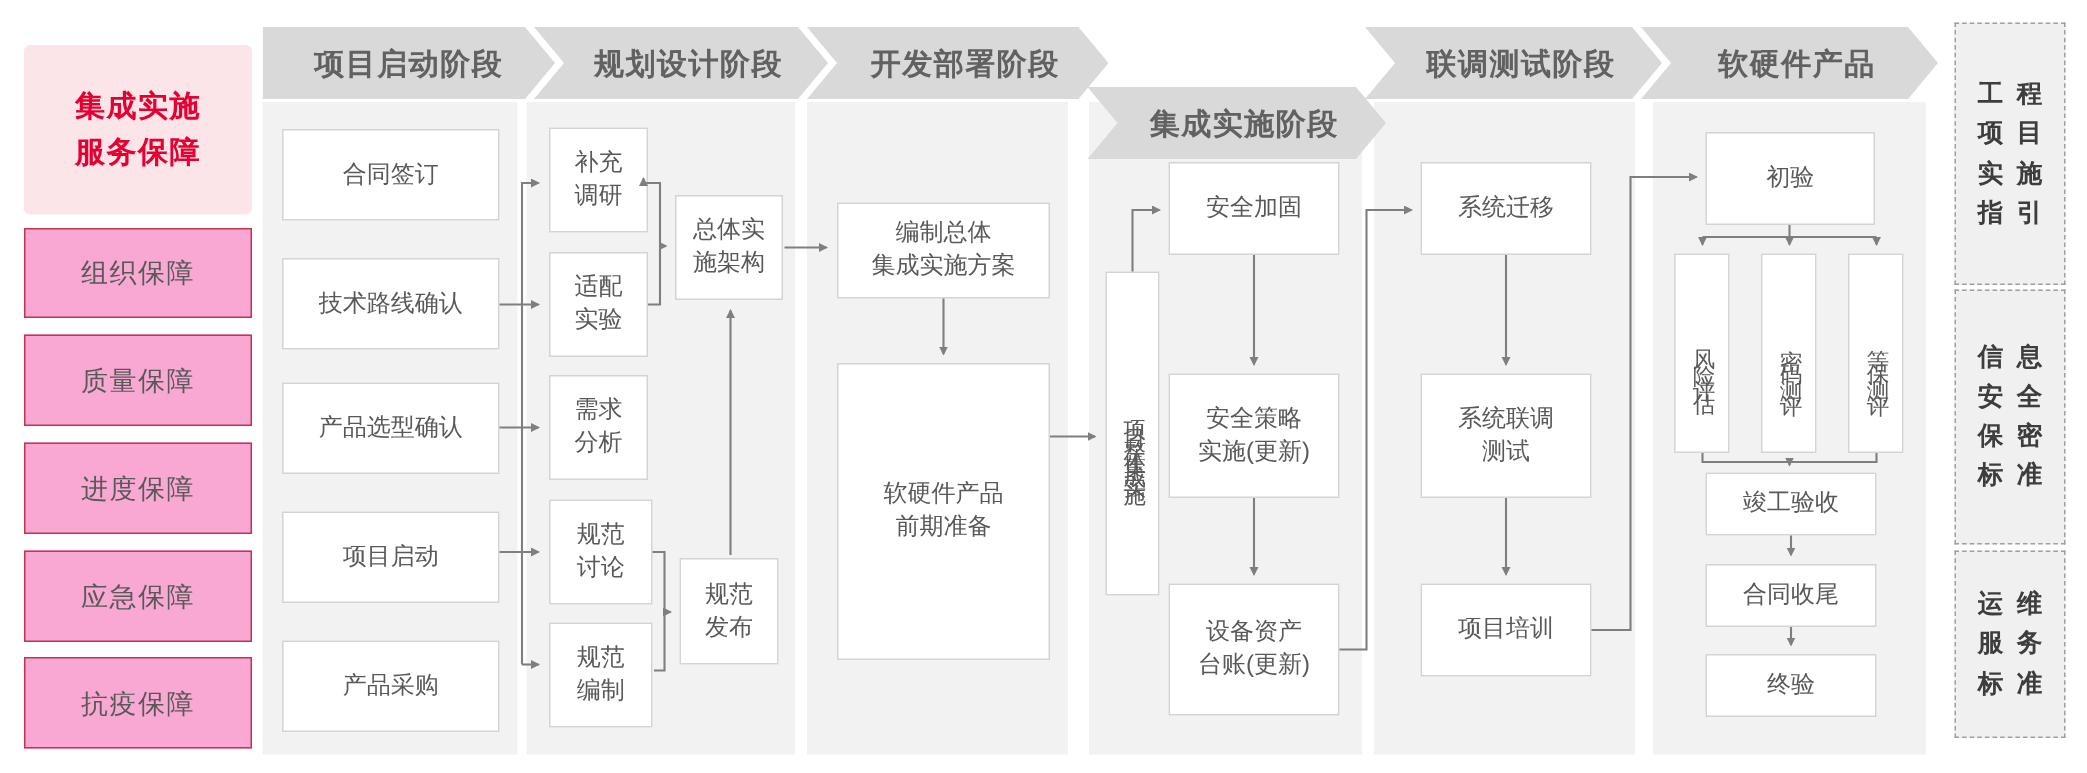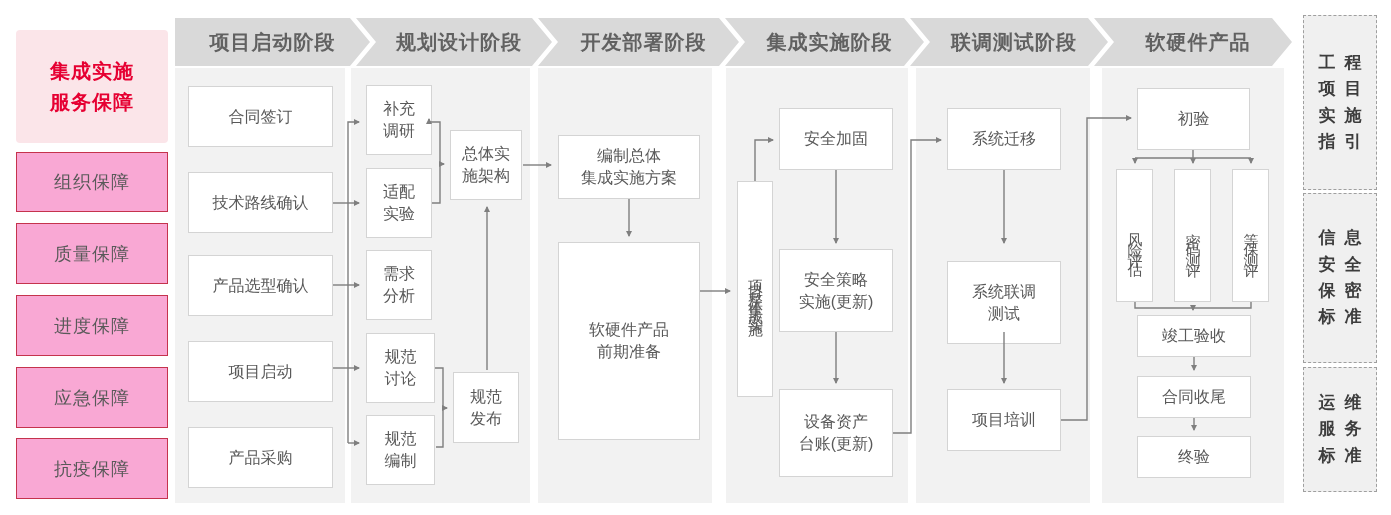--- a/index.html
+++ b/index.html
@@ -53,21 +53,21 @@
   <div class="panel" style="left:175px;width:170px;"></div>
   <div class="panel" style="left:351px;width:179px;"></div>
   <div class="panel" style="left:538px;width:174px;"></div>
   <div class="panel" style="left:726px;width:182px;"></div>
   <div class="panel" style="left:916px;width:174px;"></div>
   <div class="panel" style="left:1102px;width:182px;"></div>
 
   <div class="hdr first" style="left:175px;width:195px;">项目启动阶段</div>
   <div class="hdr" style="left:356px;width:196px;">规划设计阶段</div>
   <div class="hdr" style="left:538px;width:201px;">开发部署阶段</div>
-  <div class="hdr" style="left:725px;width:199px;">集成实施阶段</div>
+  <div class="hdr" style="left:725px;width:199px;margin-top:40px;">集成实施阶段</div>
   <div class="hdr" style="left:910px;width:198px;">联调测试阶段</div>
   <div class="hdr" style="left:1094px;width:198px;">软硬件产品</div>
 
   <div class="fbox" style="left:188px;top:86px;width:145px;height:61px;">合同签订</div>
   <div class="fbox" style="left:188px;top:172px;width:145px;height:61px;">技术路线确认</div>
   <div class="fbox" style="left:188px;top:255px;width:145px;height:61px;">产品选型确认</div>
   <div class="fbox" style="left:188px;top:341px;width:145px;height:61px;">项目启动</div>
   <div class="fbox" style="left:188px;top:427px;width:145px;height:61px;">产品采购</div>
 
   <div class="fbox" style="left:366px;top:85px;width:66px;height:70px;">补充
@@ -91,21 +91,21 @@
 前期准备</div>
 
   <div class="vbox" style="left:737px;top:181px;width:36px;height:216px;letter-spacing:6px;padding-top:6px;">项目整体集成实施</div>
   <div class="fbox" style="left:779px;top:108px;width:114px;height:62px;">安全加固</div>
   <div class="fbox" style="left:779px;top:249px;width:114px;height:83px;">安全策略
 实施(更新)</div>
   <div class="fbox" style="left:779px;top:389px;width:114px;height:88px;">设备资产
 台账(更新)</div>
 
   <div class="fbox" style="left:947px;top:108px;width:114px;height:62px;">系统迁移</div>
-  <div class="fbox" style="left:947px;top:249px;width:114px;height:83px;margin-top:12px;">系统联调
+  <div class="fbox" style="left:947px;top:249px;width:114px;height:83px;">系统联调
 测试</div>
   <div class="fbox" style="left:947px;top:389px;width:114px;height:62px;">项目培训</div>
 
   <div class="fbox" style="left:1137px;top:88px;width:113px;height:62px;">初验</div>
   <div class="vbox" style="left:1116px;top:169px;width:37px;height:133px;letter-spacing:10px;padding-top:10px;">风险评估</div>
   <div class="vbox" style="left:1174px;top:169px;width:37px;height:133px;letter-spacing:10px;padding-top:10px;">密码测评</div>
   <div class="vbox" style="left:1232px;top:169px;width:37px;height:133px;letter-spacing:10px;padding-top:10px;">等保测评</div>
   <div class="fbox" style="left:1137px;top:315px;width:114px;height:42px;">竣工验收</div>
   <div class="fbox" style="left:1137px;top:376px;width:114px;height:42px;">合同收尾</div>
   <div class="fbox" style="left:1137px;top:436px;width:114px;height:42px;">终验</div>

